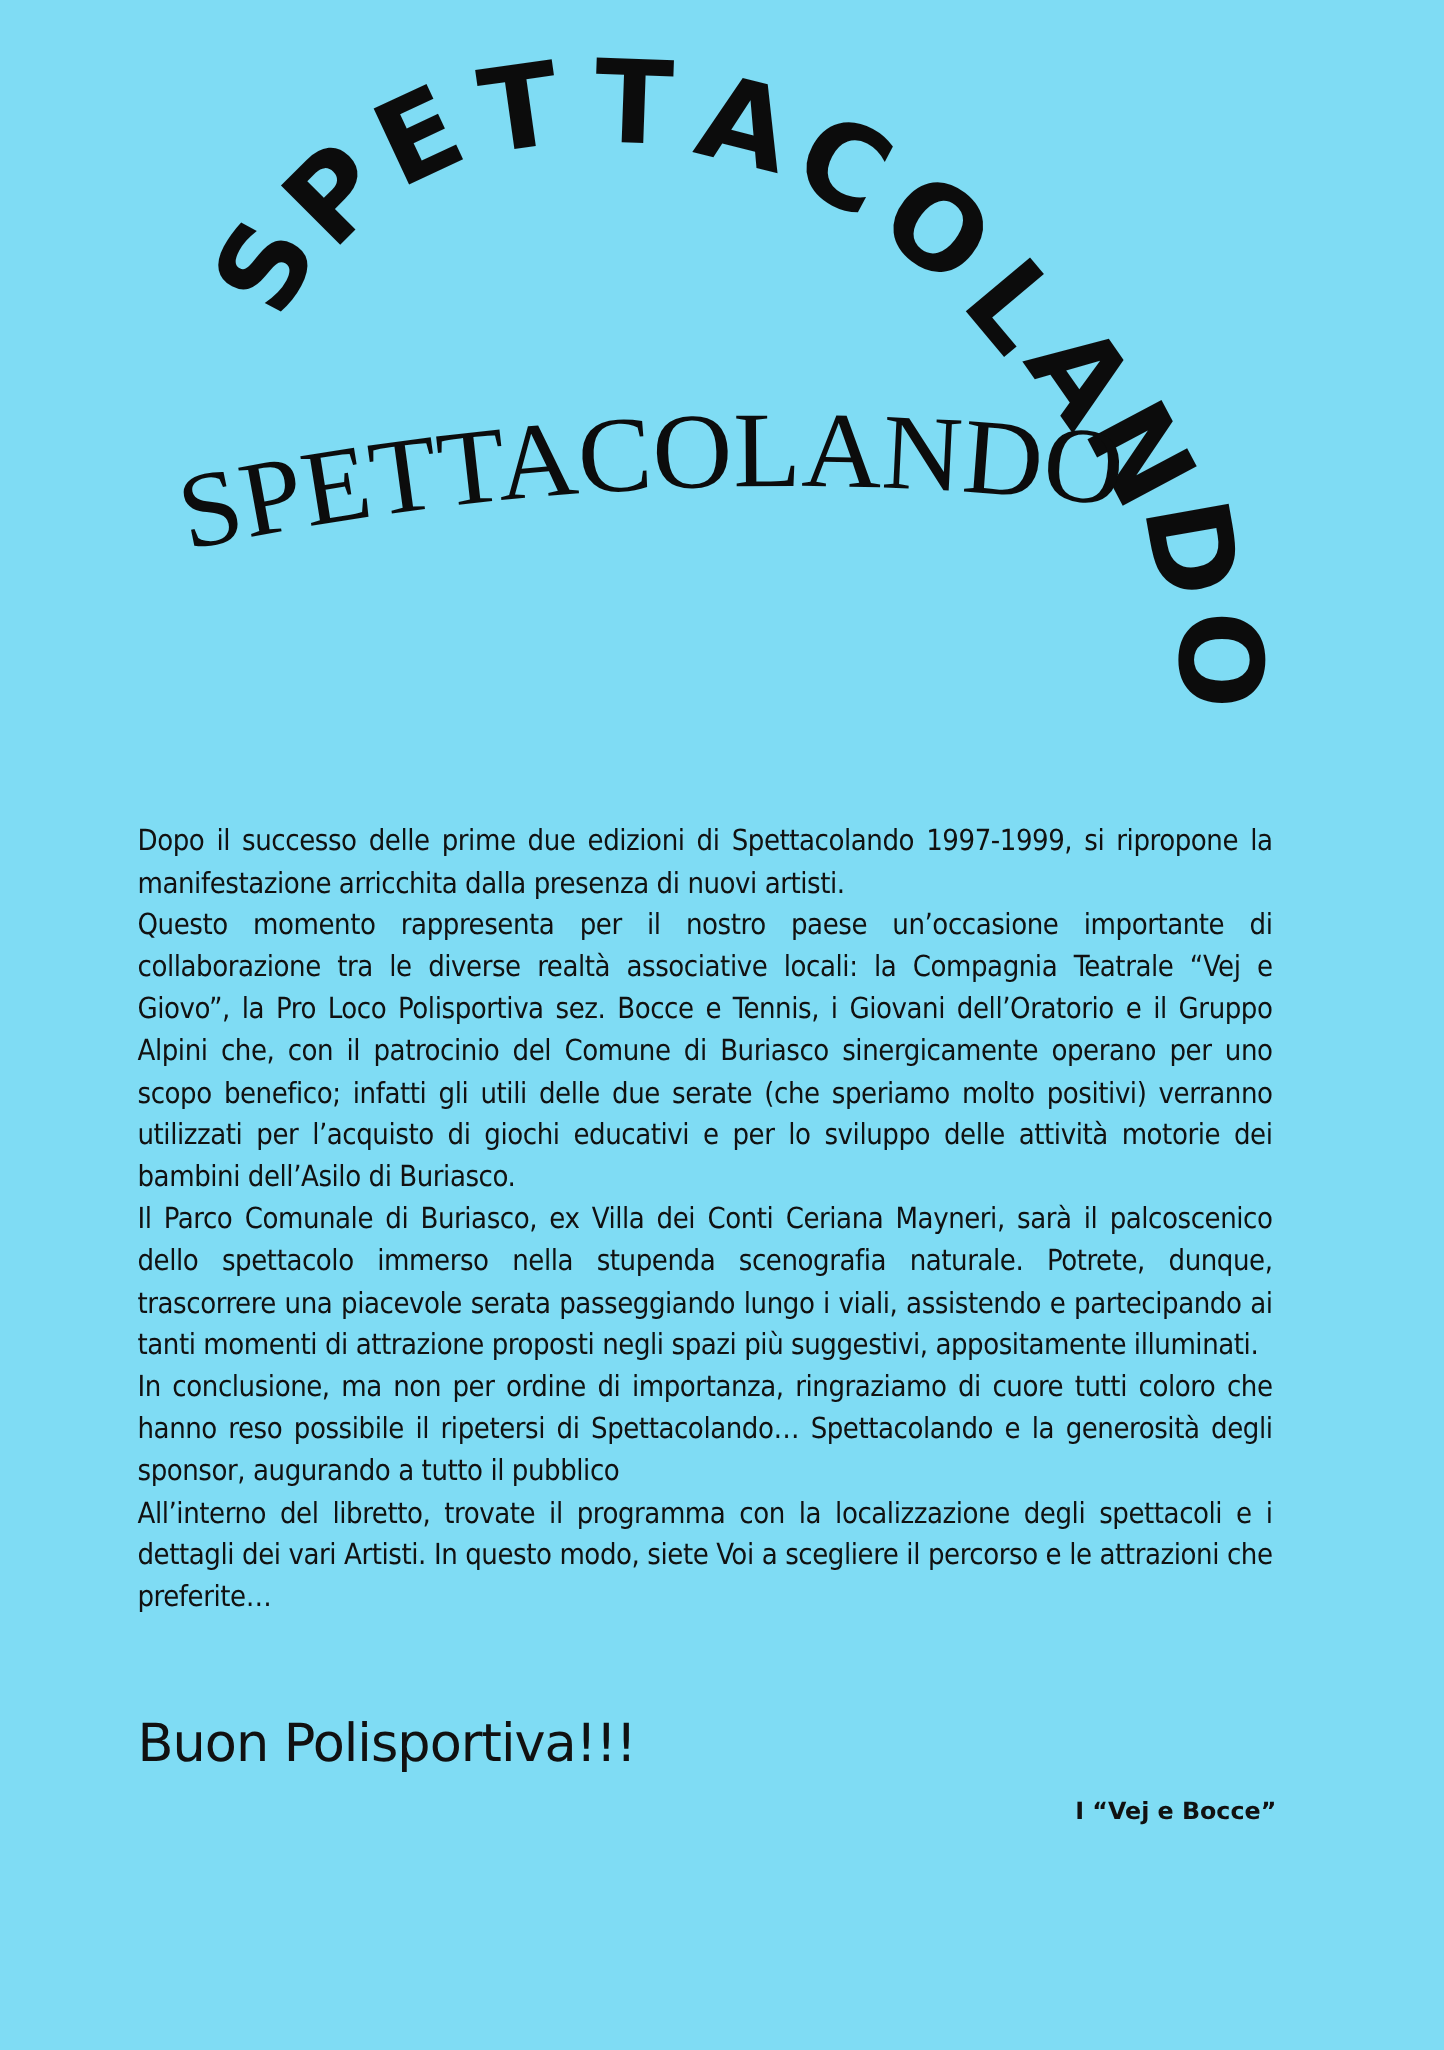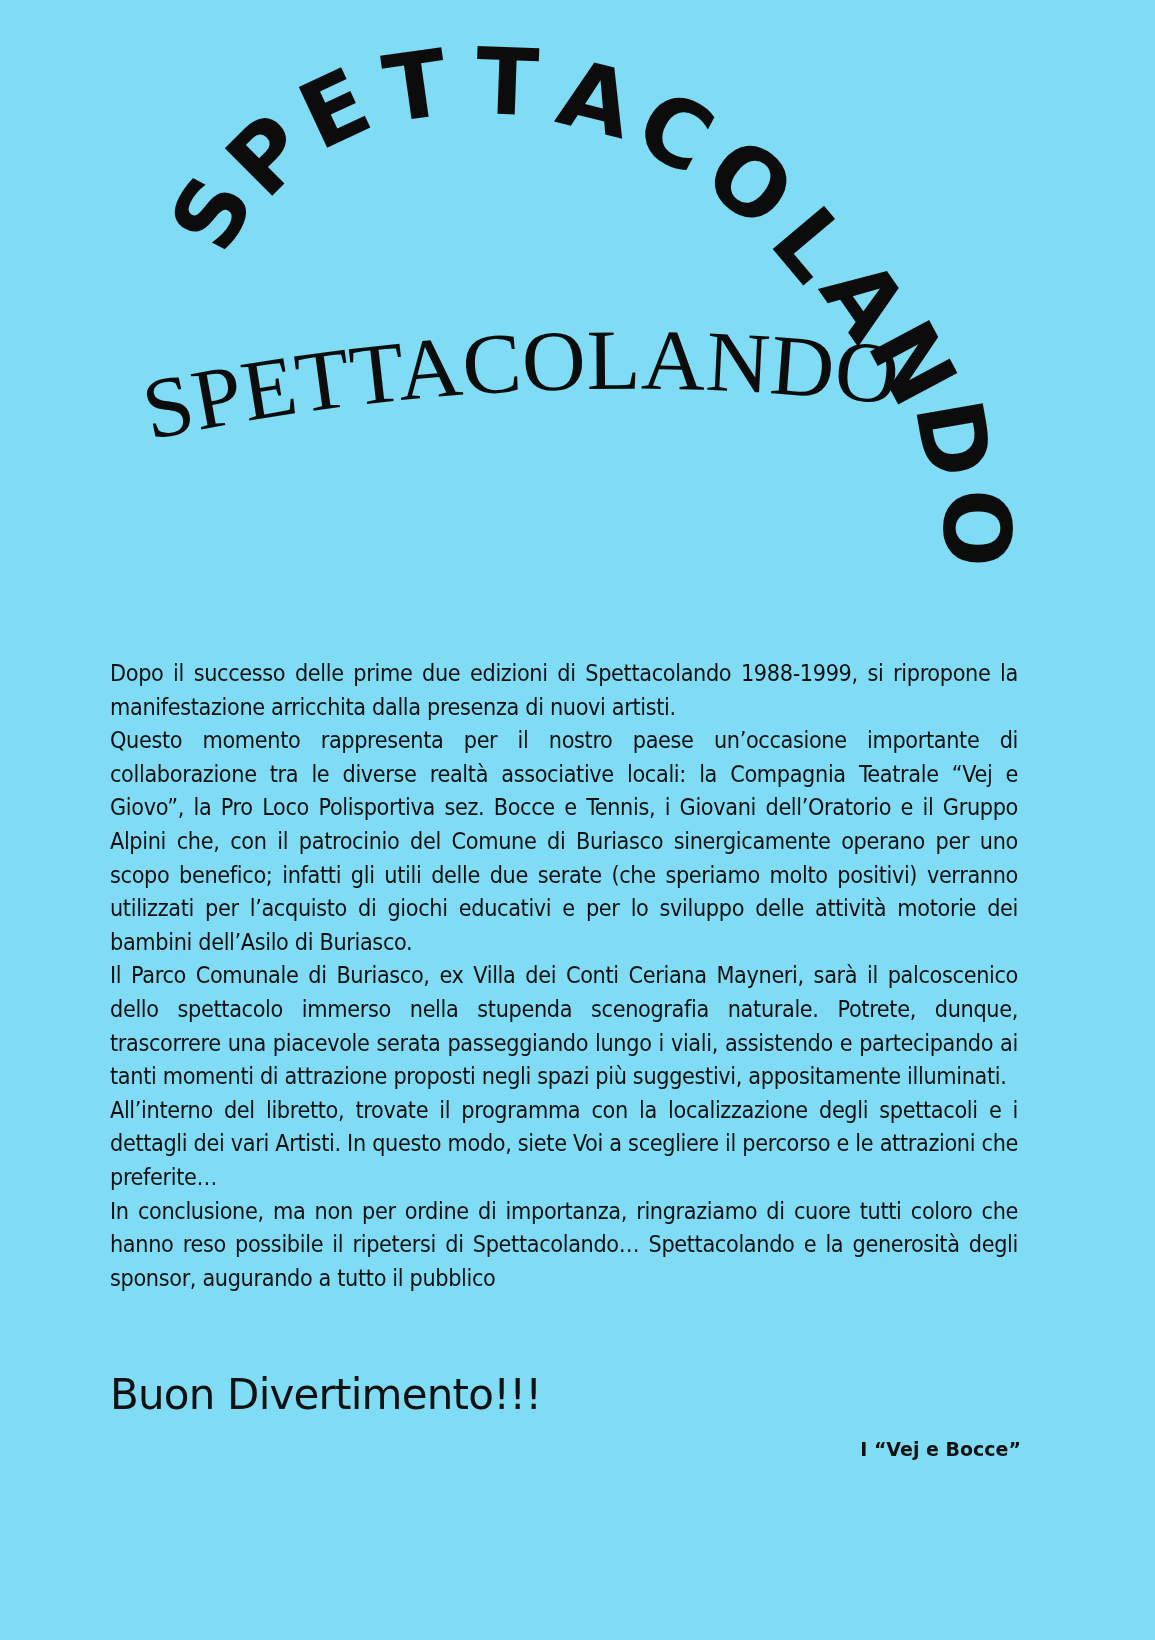--- a/index.html
+++ b/index.html
@@ -56,21 +56,21 @@
 <svg id="sub-title" viewBox="0 0 1155 640" xmlns="http://www.w3.org/2000/svg">
   <defs>
     <path id="subArc" d="M 150 440 Q 520 360 900 405" fill="none"></path>
   </defs>
   <text textLength="750" lengthAdjust="spacingAndGlyphs">
     <textPath href="#subArc" id="subtitle-text">SPETTACOLANDO</textPath>
   </text>
 </svg>
 
 <div class="body-text">
-  <p>Dopo il successo delle prime due edizioni di Spettacolando 1988-1999, si ripropone la manifestazione arricchita dalla presenza di nuovi artisti.</p>
+  <p>Dopo il successo delle prime due edizioni di Spettacolando 1997-1999, si ripropone la manifestazione arricchita dalla presenza di nuovi artisti.</p>
   <p>Questo momento rappresenta per il nostro paese un’occasione importante di collaborazione tra le diverse realtà associative locali: la Compagnia Teatrale “Vej e Giovo”, la Pro Loco Polisportiva sez. Bocce e Tennis, i Giovani dell’Oratorio e il Gruppo Alpini che, con il patrocinio del Comune di Buriasco sinergicamente operano per uno scopo benefico; infatti gli utili delle due serate (che speriamo molto positivi) verranno utilizzati per l’acquisto di giochi educativi e per lo sviluppo delle attività motorie dei bambini dell’Asilo di Buriasco.</p>
   <p>Il Parco Comunale di Buriasco, ex Villa dei Conti Ceriana Mayneri, sarà il palcoscenico dello spettacolo immerso nella stupenda scenografia naturale. Potrete, dunque, trascorrere una piacevole serata passeggiando lungo i viali, assistendo e partecipando ai tanti momenti di attrazione proposti negli spazi più suggestivi, appositamente illuminati.</p>
+  <p>In conclusione, ma non per ordine di importanza, ringraziamo di cuore tutti coloro che hanno reso possibile il ripetersi di Spettacolando… Spettacolando e la generosità degli sponsor, augurando a tutto il pubblico</p>
   <p>All’interno del libretto, trovate il programma con la localizzazione degli spettacoli e i dettagli dei vari Artisti. In questo modo, siete Voi a scegliere il percorso e le attrazioni che preferite…</p>
-  <p>In conclusione, ma non per ordine di importanza, ringraziamo di cuore tutti coloro che hanno reso possibile il ripetersi di Spettacolando… Spettacolando e la generosità degli sponsor, augurando a tutto il pubblico</p>
 </div>
 
-<div class="closing">Buon Divertimento!!!</div>
+<div class="closing">Buon Polisportiva!!!</div>
 <div class="signature">I “Vej e Bocce”</div>
 
 </body></html>

